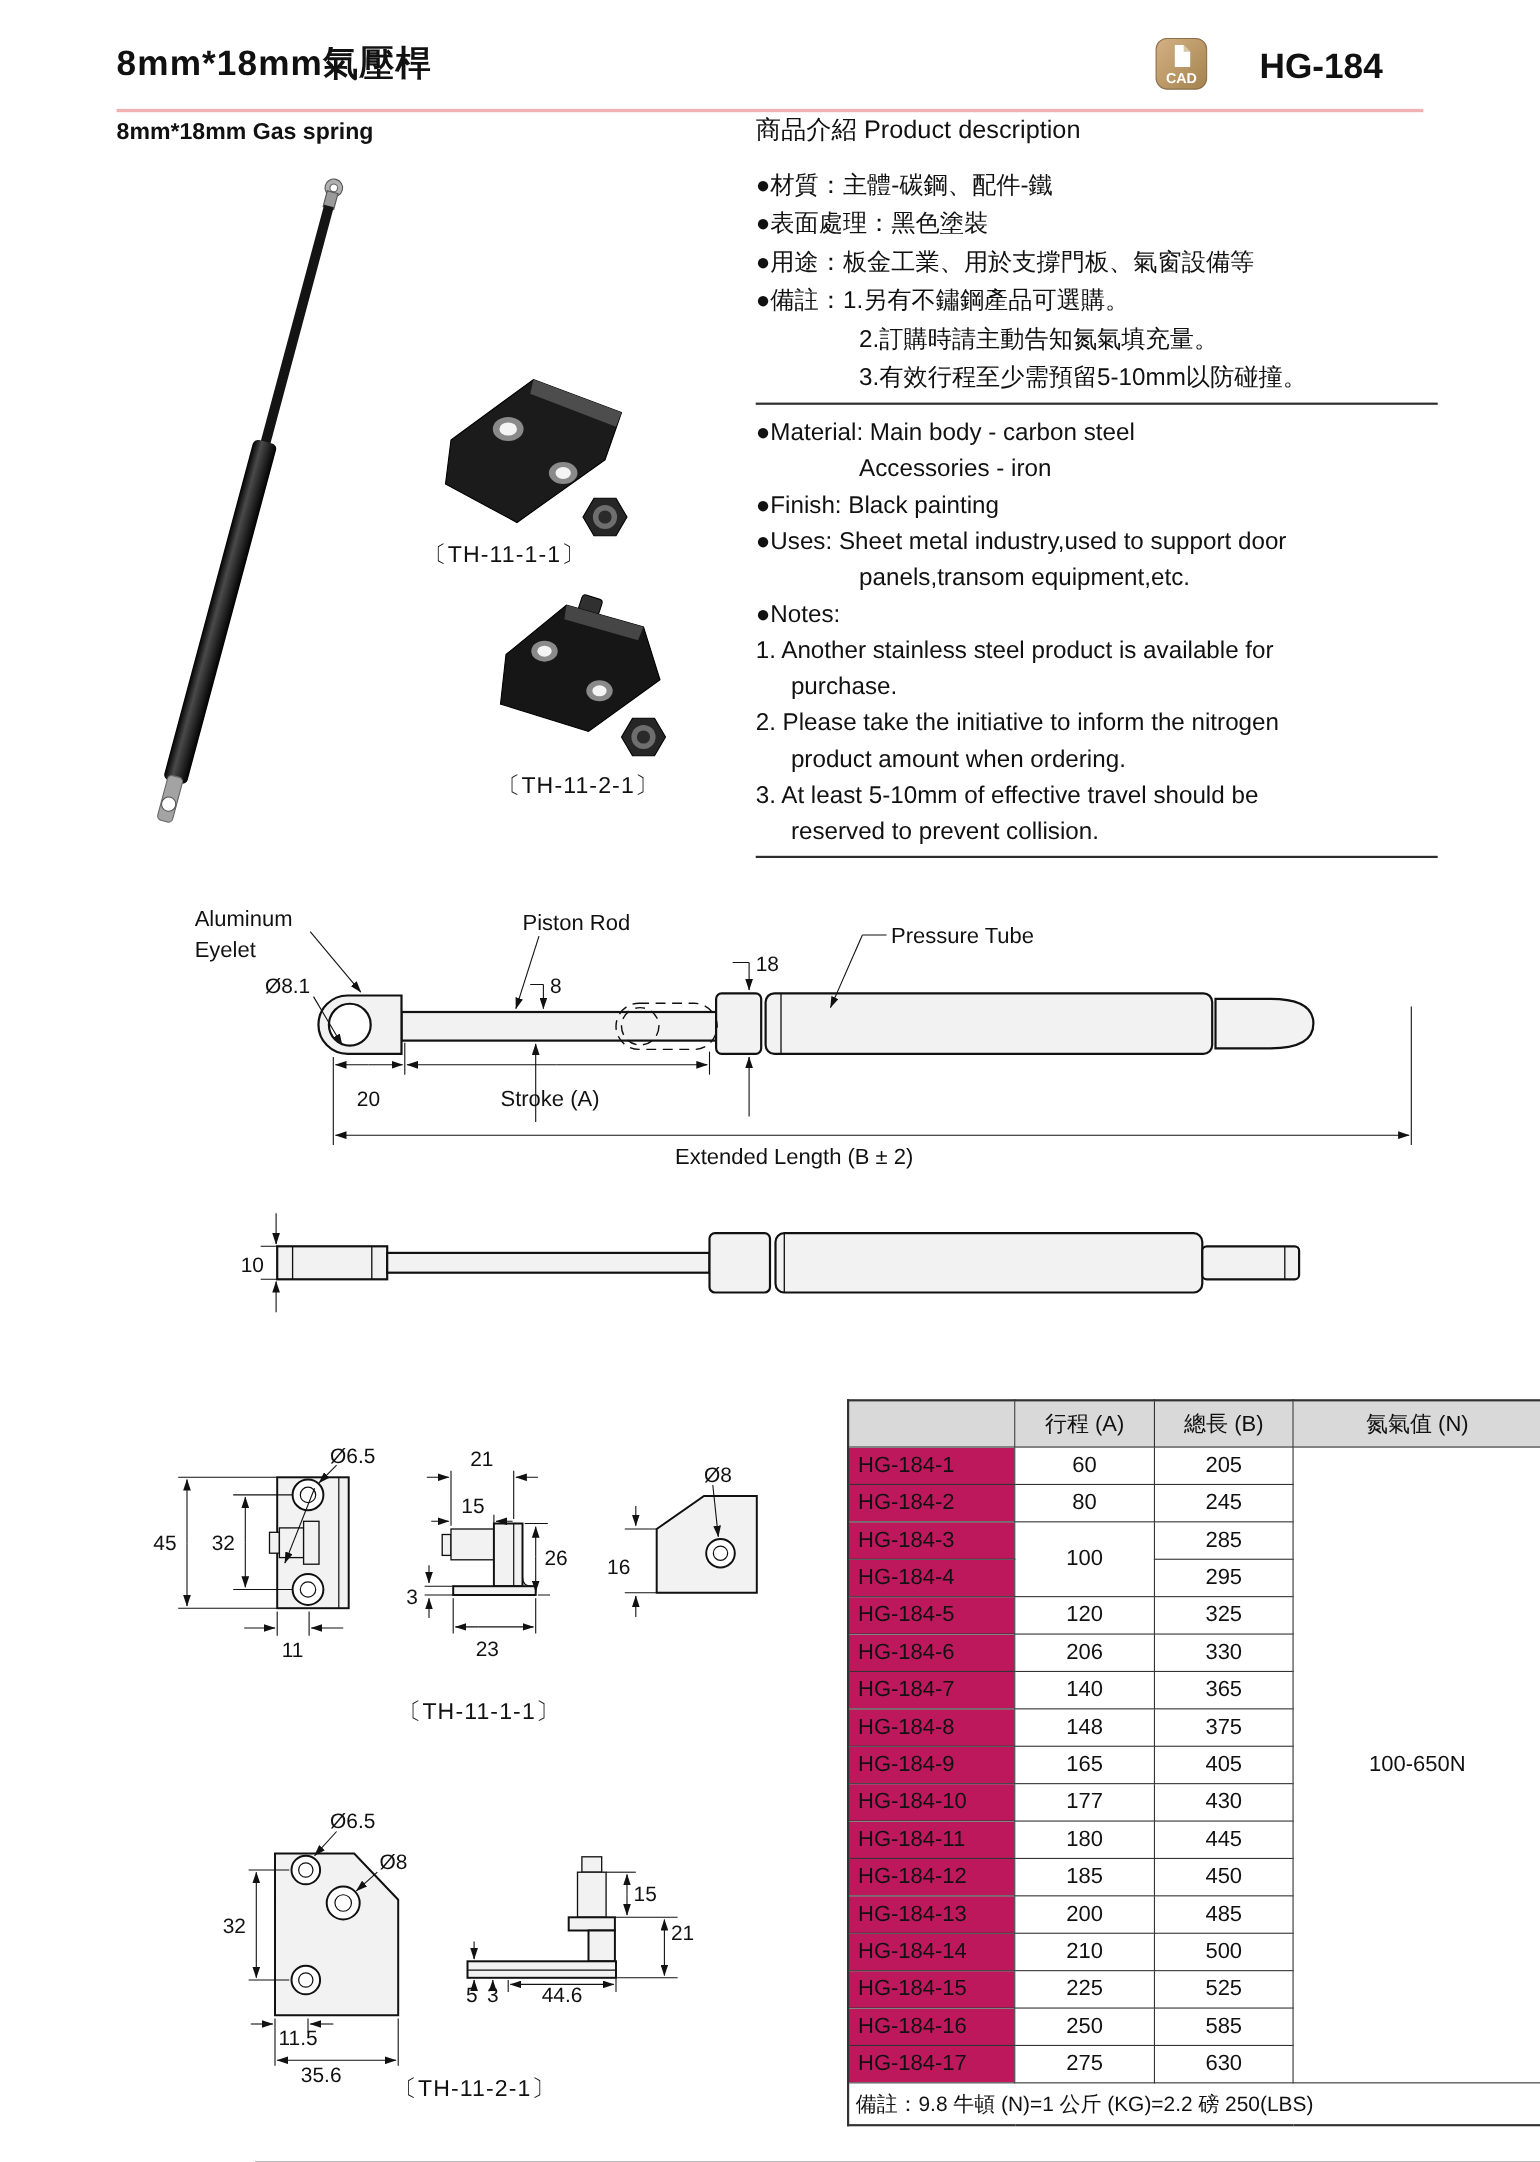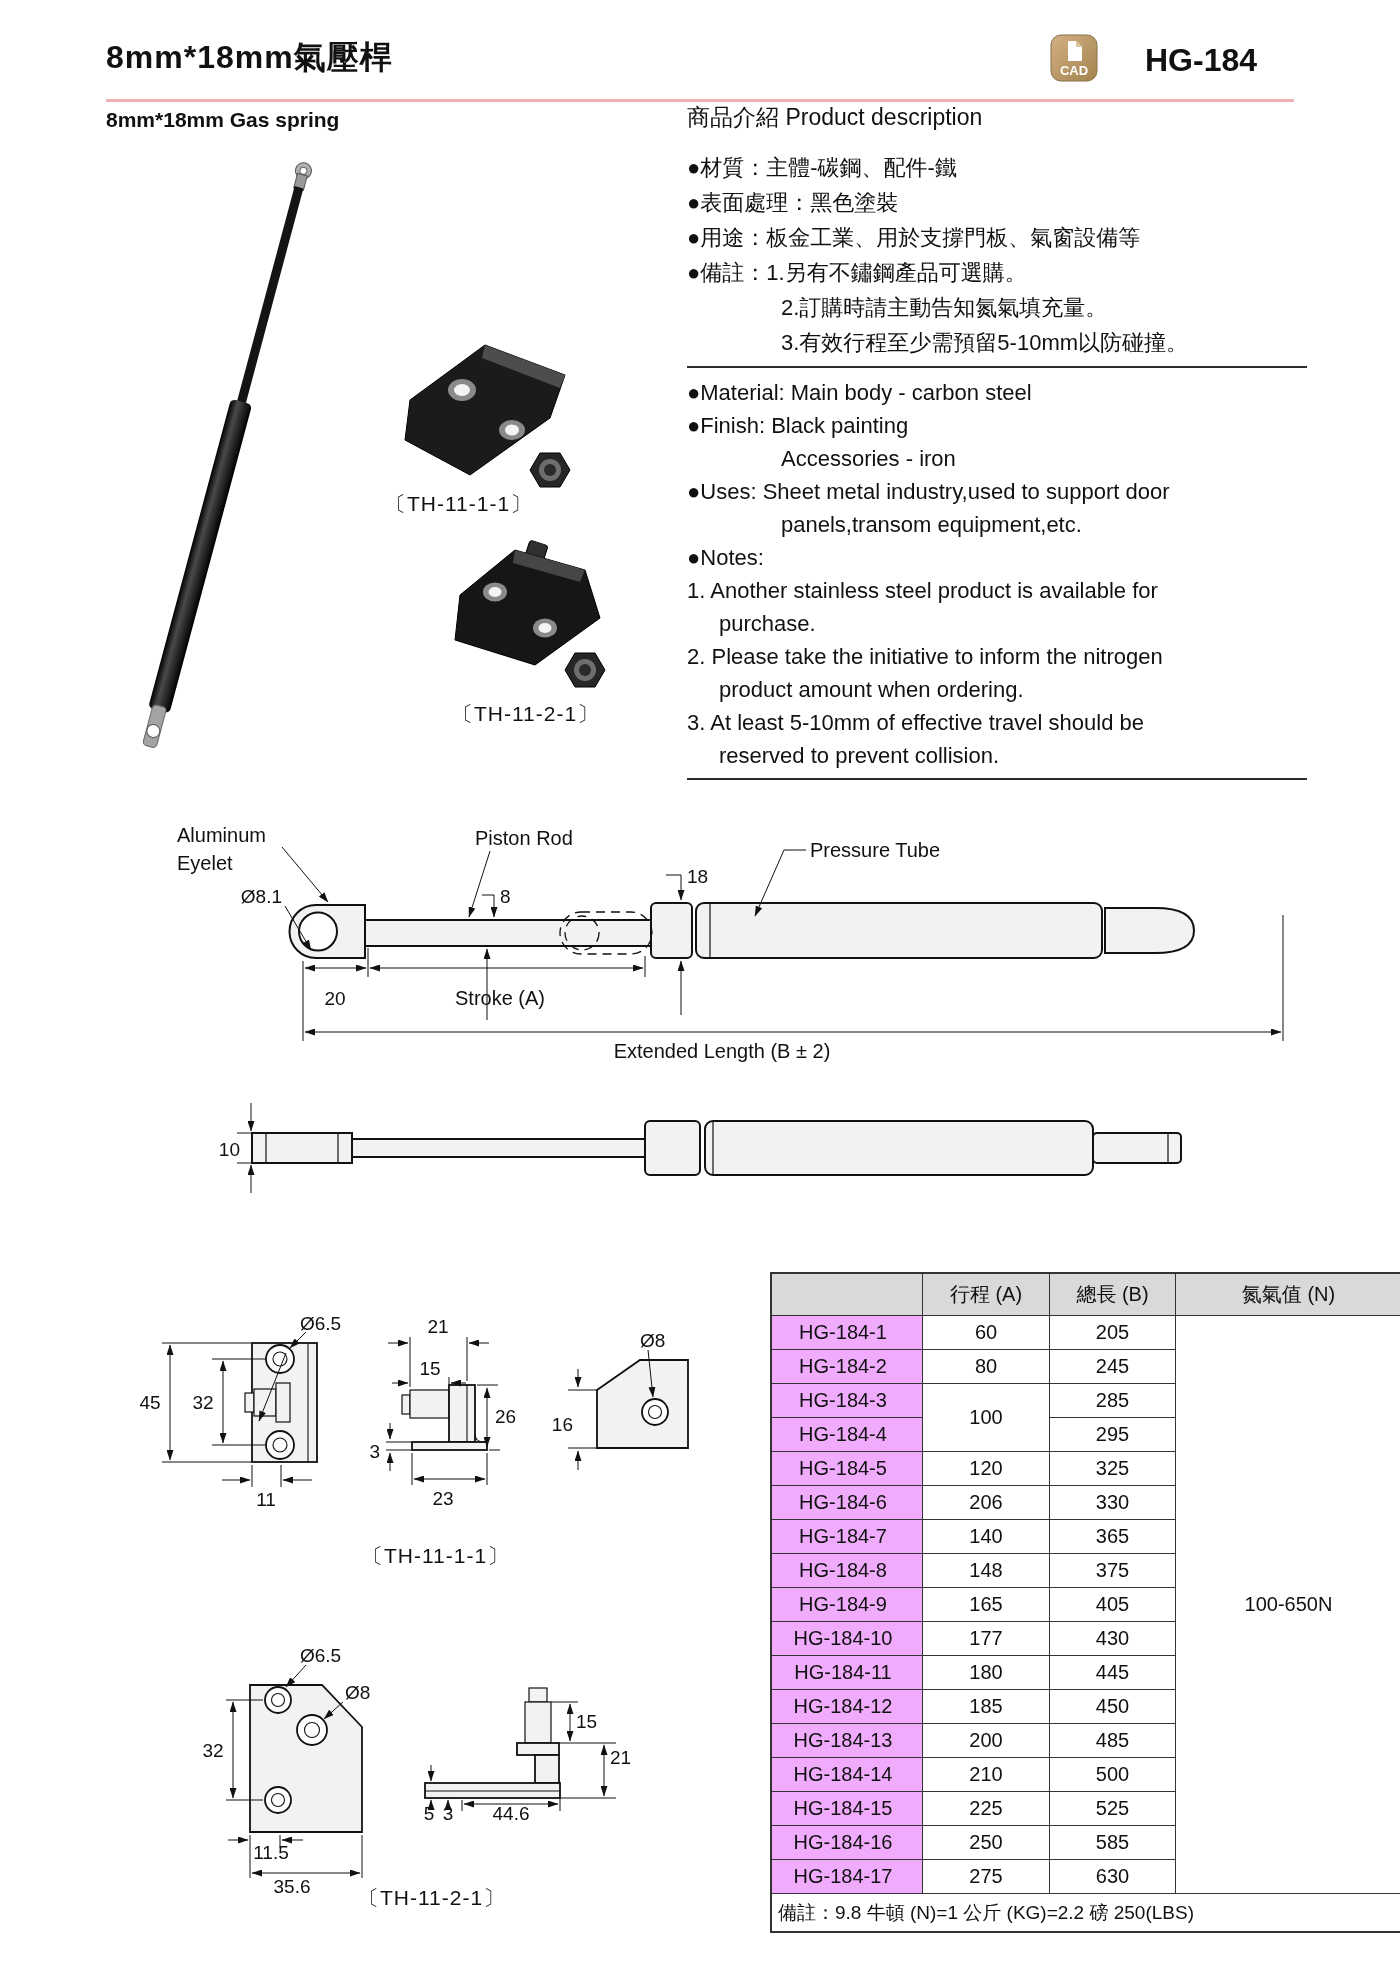--- a/index.html
+++ b/index.html
@@ -25,21 +25,21 @@
   
   .dlabel{font:20px "Liberation Sans","DejaVu Sans",sans-serif;fill:#111;}
   .ddim{font:19px "Liberation Sans","DejaVu Sans",sans-serif;fill:#111;}
   
   .spec-table{left:770px;top:1272px;}
   table{border-collapse:collapse;table-layout:fixed;width:498px;
         font-size:20px;color:#111;background:#fff;}
   th,td{border:1px solid #333;padding:0 16px;overflow:hidden;}
   table{border:2px solid #333;}
   thead th{background:#d9d9d9;height:41px;font-weight:400;text-align:center;}
-  td.model-cell{background:#f0abfc;text-align:center;padding-left:8px;height:33px;margin-top:16px;}
+  td.model-cell{background:#be185d;text-align:left;padding-left:8px;height:33px;margin-top:16px;}
   td.num-cell{text-align:center;}
   td.nitrogen-cell{text-align:center;vertical-align:middle;}
   tfoot td{height:37px;text-align:left;padding-left:6px;font-size:19px;white-space:nowrap;}
 </style>
 </head>
 <body>
 
 <div class="page">
 
   <div class="abs title">8mm*18mm氣壓桿</div>
@@ -113,22 +113,22 @@
         <div class="zh-line">●材質：主體-碳鋼、配件-鐵</div>
         <div class="zh-line">●表面處理：黑色塗裝</div>
         <div class="zh-line">●用途：板金工業、用於支撐門板、氣窗設備等</div>
         <div class="zh-line">●備註：1.另有不鏽鋼產品可選購。</div>
         <div class="zh-line ind2">2.訂購時請主動告知氮氣填充量。</div>
         <div class="zh-line ind2">3.有效行程至少需預留5-10mm以防碰撞。</div>
       </div>
     <hr>
     <div id="en-list">
         <div class="en-line">●Material: Main body - carbon steel</div>
+        <div class="en-line ind2">Accessories - iron</div>
         <div class="en-line">●Finish: Black pain​ting</div>
-        <div class="en-line ind2">Accessories - iron</div>
         <div class="en-line">●Uses: Sheet metal industry,used to support door</div>
         <div class="en-line ind2">panels,transom equipment,etc.</div>
         <div class="en-line">●Notes:</div>
         <div class="en-line">1. Another stainless steel product is available for</div>
         <div class="en-line ind1">purchase.</div>
         <div class="en-line">2. Please take the initiative to inform the nitrogen</div>
         <div class="en-line ind1">product amount when ordering.</div>
         <div class="en-line">3. At least 5-10mm of effective travel should be</div>
         <div class="en-line ind1">reserved to prevent collision.</div>
       </div>

